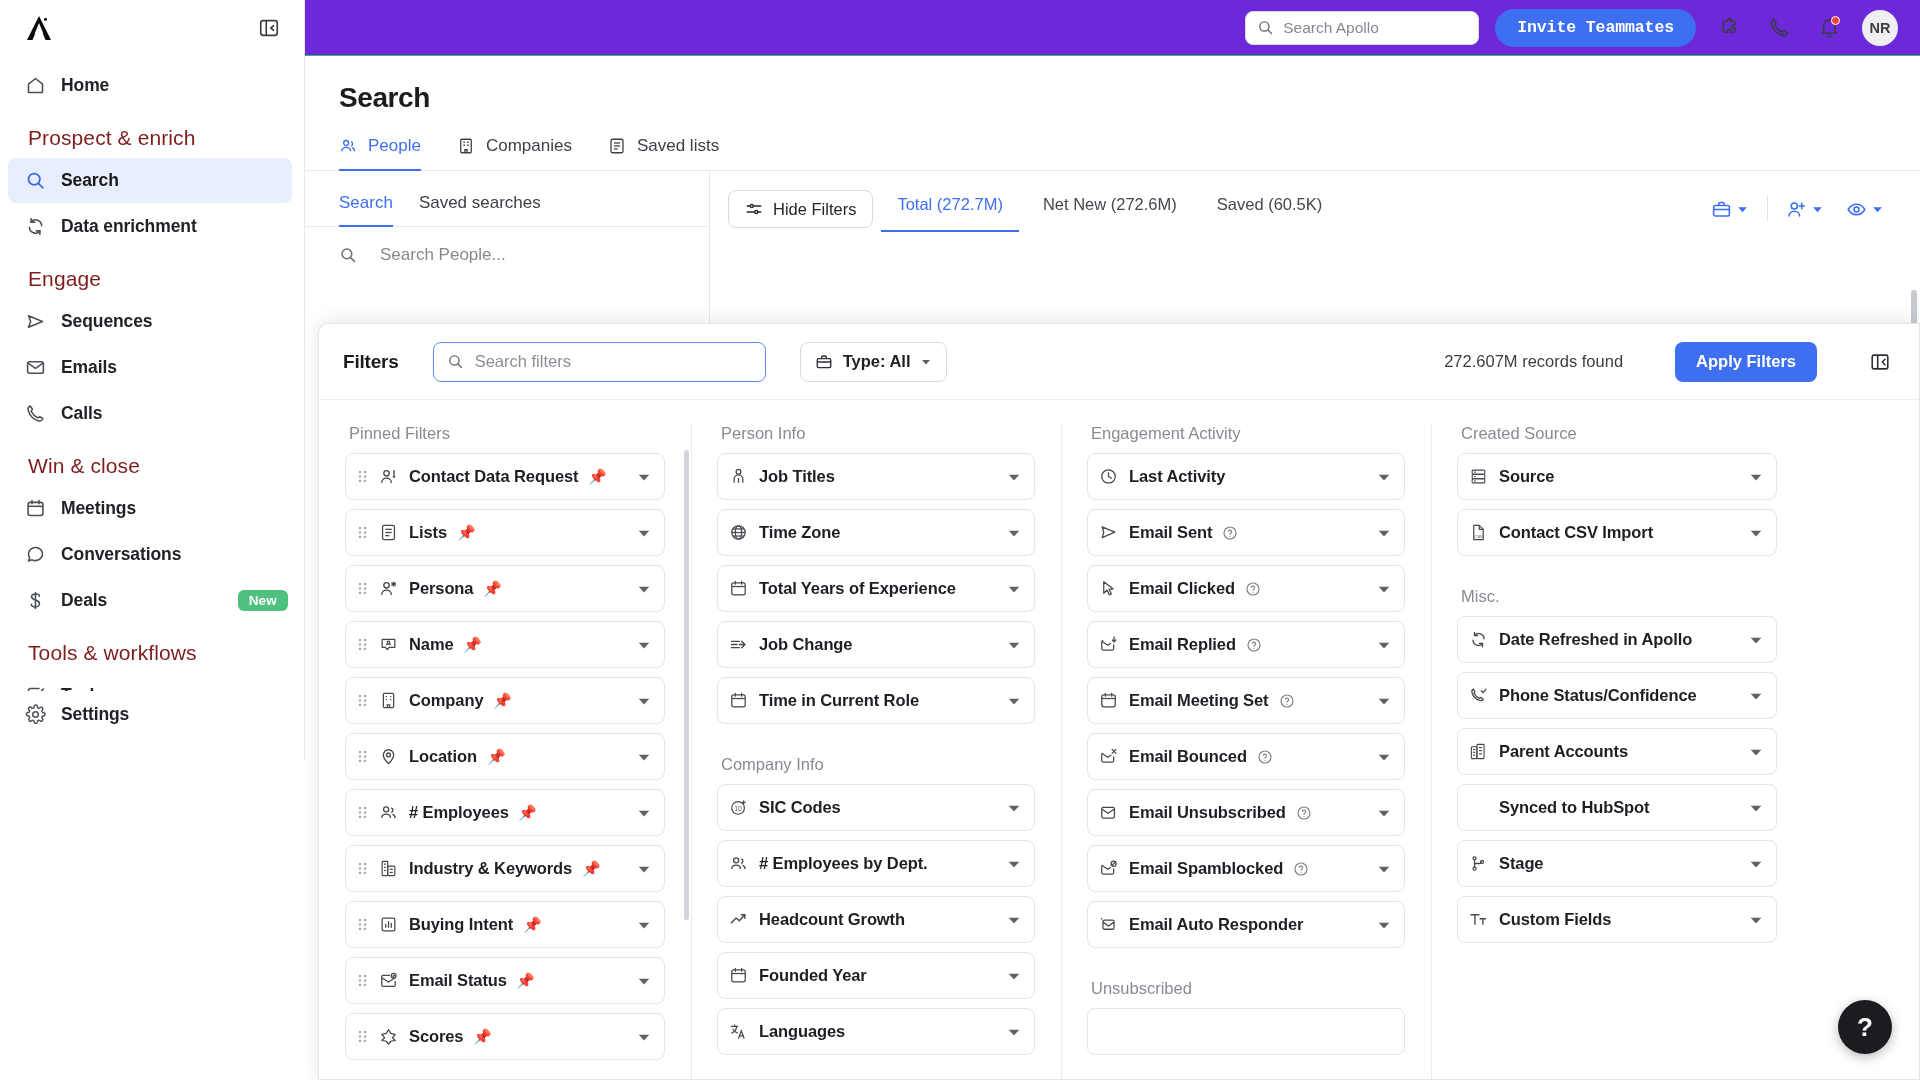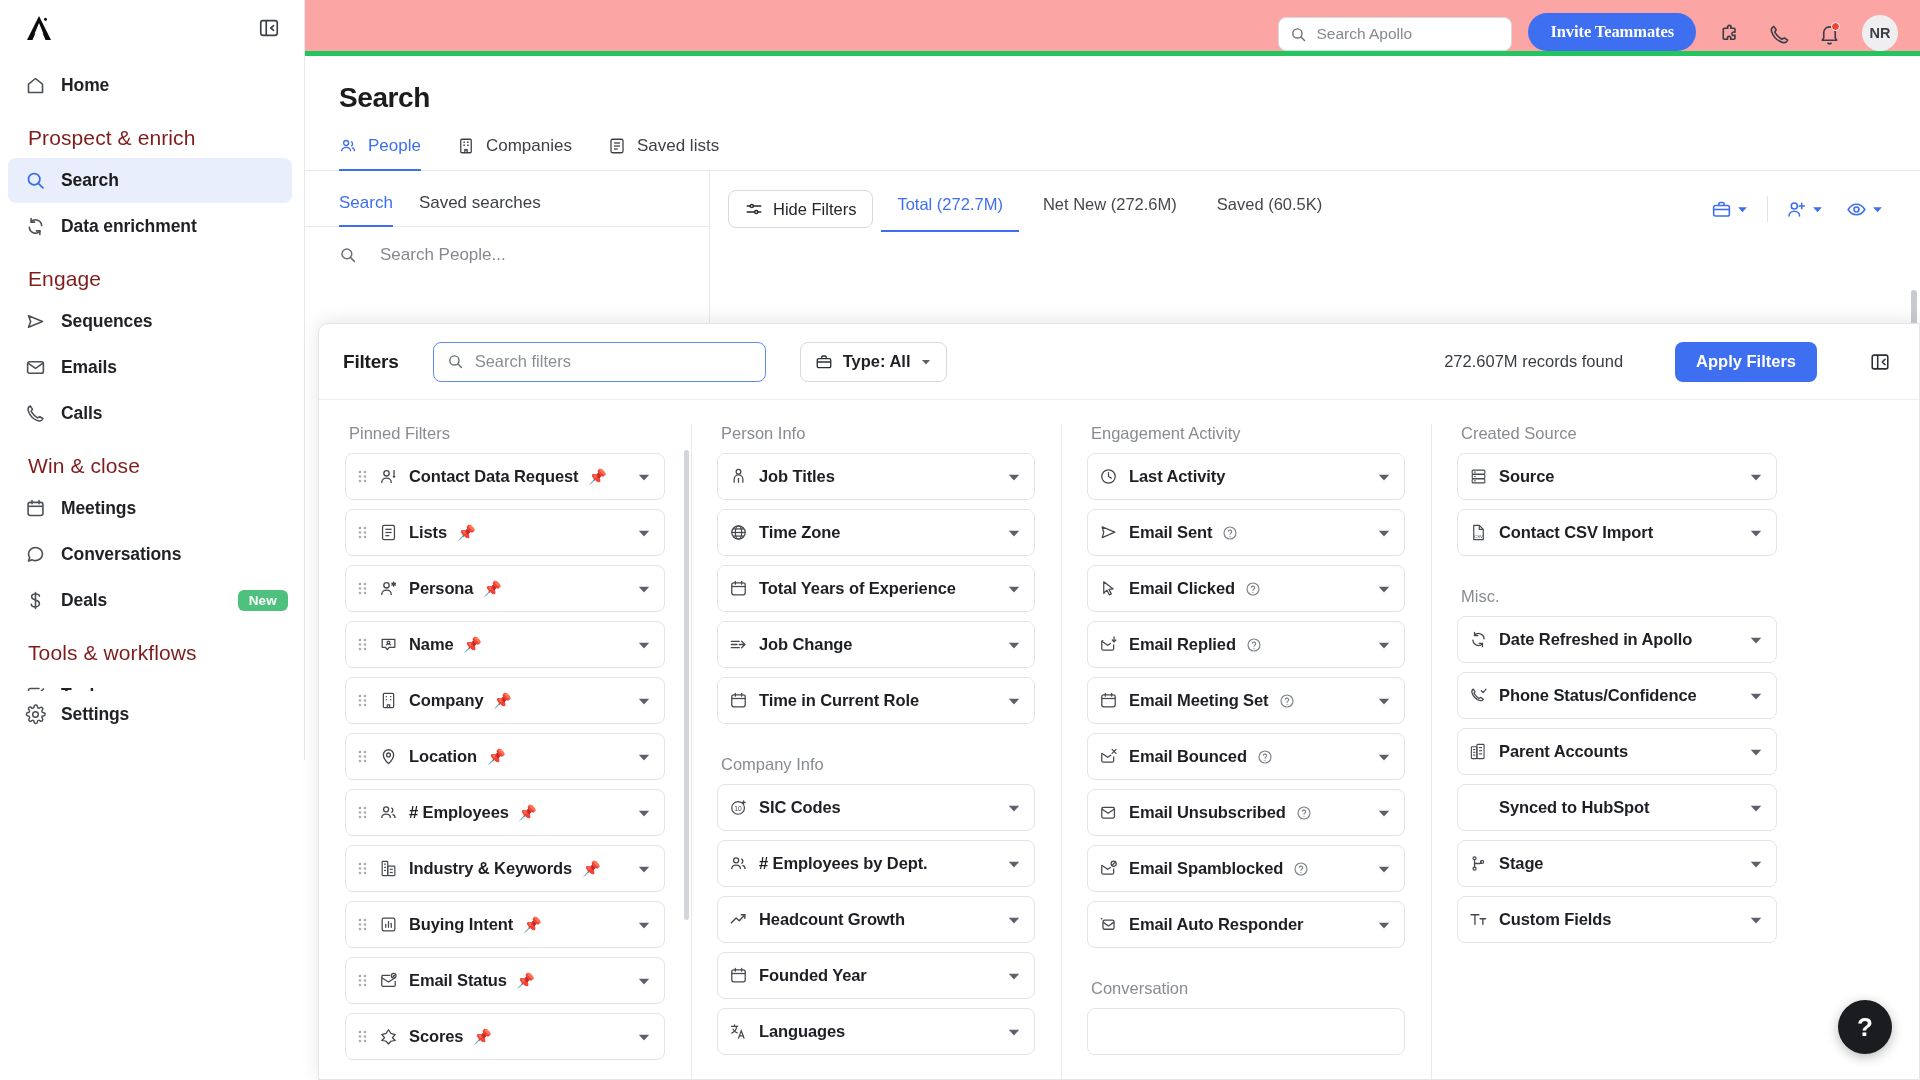--- a/index.html
+++ b/index.html
@@ -39,37 +39,37 @@
     margin-left: auto; margin-right: 4px;
     background: #4fc17f; color: #fff; font-size: 13.5px; font-weight: 700;
     padding: 3px 11px; border-radius: 6px; letter-spacing: .2px;
   }
   .sb-bottom { padding-bottom: 22px; }
 
   
   .main { flex: 1; height: 1080px; position: relative; background: #fff; display:flex; flex-direction:column; }
 
   .topbar {
-    height: 56px; border-bottom: 5px solid #22c55e;
-    display: flex; align-items: flex-end; justify-content: flex-end;
-    gap: 16px; padding-right: 22px; background: #fca5a5; flex: 0 0 56px;
+    height: 56px; border-bottom: 1px solid #22c55e;
+    display: flex; align-items: center; justify-content: flex-end;
+    gap: 16px; padding-right: 22px; background: #6d28d9; flex: 0 0 56px;
   }
   .global-search {
     width: 234px; height: 34px; border: 1px solid #d7d9dd; border-radius: 8px;
     display: flex; align-items: center; gap: 9px; padding: 0 11px; background: #fff;
   }
   .global-search input {
     border: 0; outline: 0; font-size: 15.5px; color: #2a2c31;
     font-family: "Liberation Sans", sans-serif; width: 100%; background: transparent;
   }
   .global-search input::placeholder { color: #85898f; }
   .invite-btn {
     height: 38px; background: #3d6ff0; color: #fff; border: 0; border-radius: 19px;
     padding: 0 22px; font-size: 16.5px; font-weight: 700; cursor: pointer;
-    font-family: Liberation Serif, serif; letter-spacing: -.1px;
+    font-family: Liberation Mono, monospace; letter-spacing: -.1px;
   }
   .icon-btn { width: 34px; height: 34px; display: flex; align-items: center; justify-content: center; cursor: pointer; position: relative; color:#3a3d43; }
   .notif-dot { position: absolute; top: 5px; right: 6px; width: 9px; height: 9px; border-radius: 50%; background: #f04438; border: 1.5px solid #fff; }
   .avatar {
     width: 36px; height: 36px; border-radius: 50%; background: #efeff1;
     display: flex; align-items: center; justify-content: center;
     font-size: 14.5px; font-weight: 600; color: #3b3e44; cursor: pointer;
   }
 
   .page-head { padding: 26px 0 0 34px; }
@@ -1234,21 +1234,21 @@
               </svg>
             </span>
           <span class="fi-label">Email Auto Responder</span>
           <span class="caret">
               <svg width="14" height="14" viewBox="0 0 12 12">
                 <path d="M1.5 4 L6 9 L10.5 4 Z" fill="#5c6068"></path>
               </svg>
             </span>
         </div>
 
-        <div class="fgroup-label spaced">Conversation</div>
+        <div class="fgroup-label spaced">Unsubscribed</div>
         <div class="fitem">
           <span class="fi-icon"></span>
           <span class="fi-label"></span>
           <span class="caret"></span>
         </div>
       </div>
 
       <div class="fcol created sep">
         <div class="fgroup-label">Created Source</div>
 

